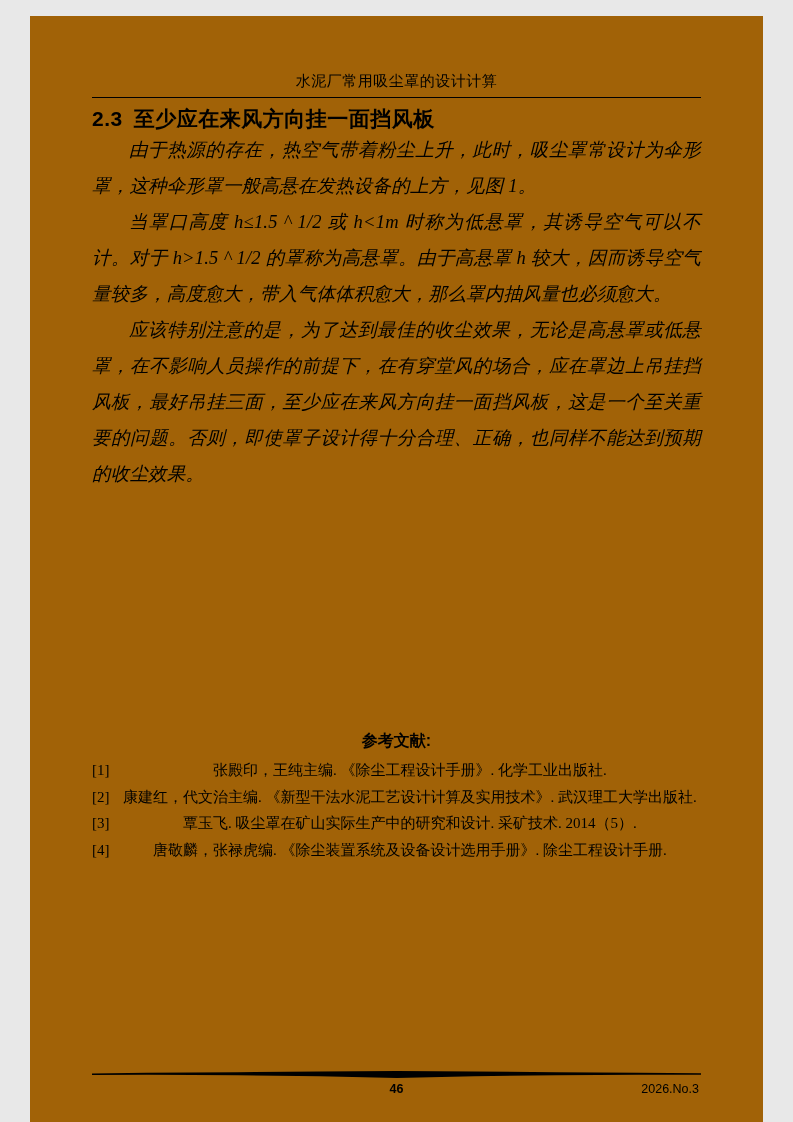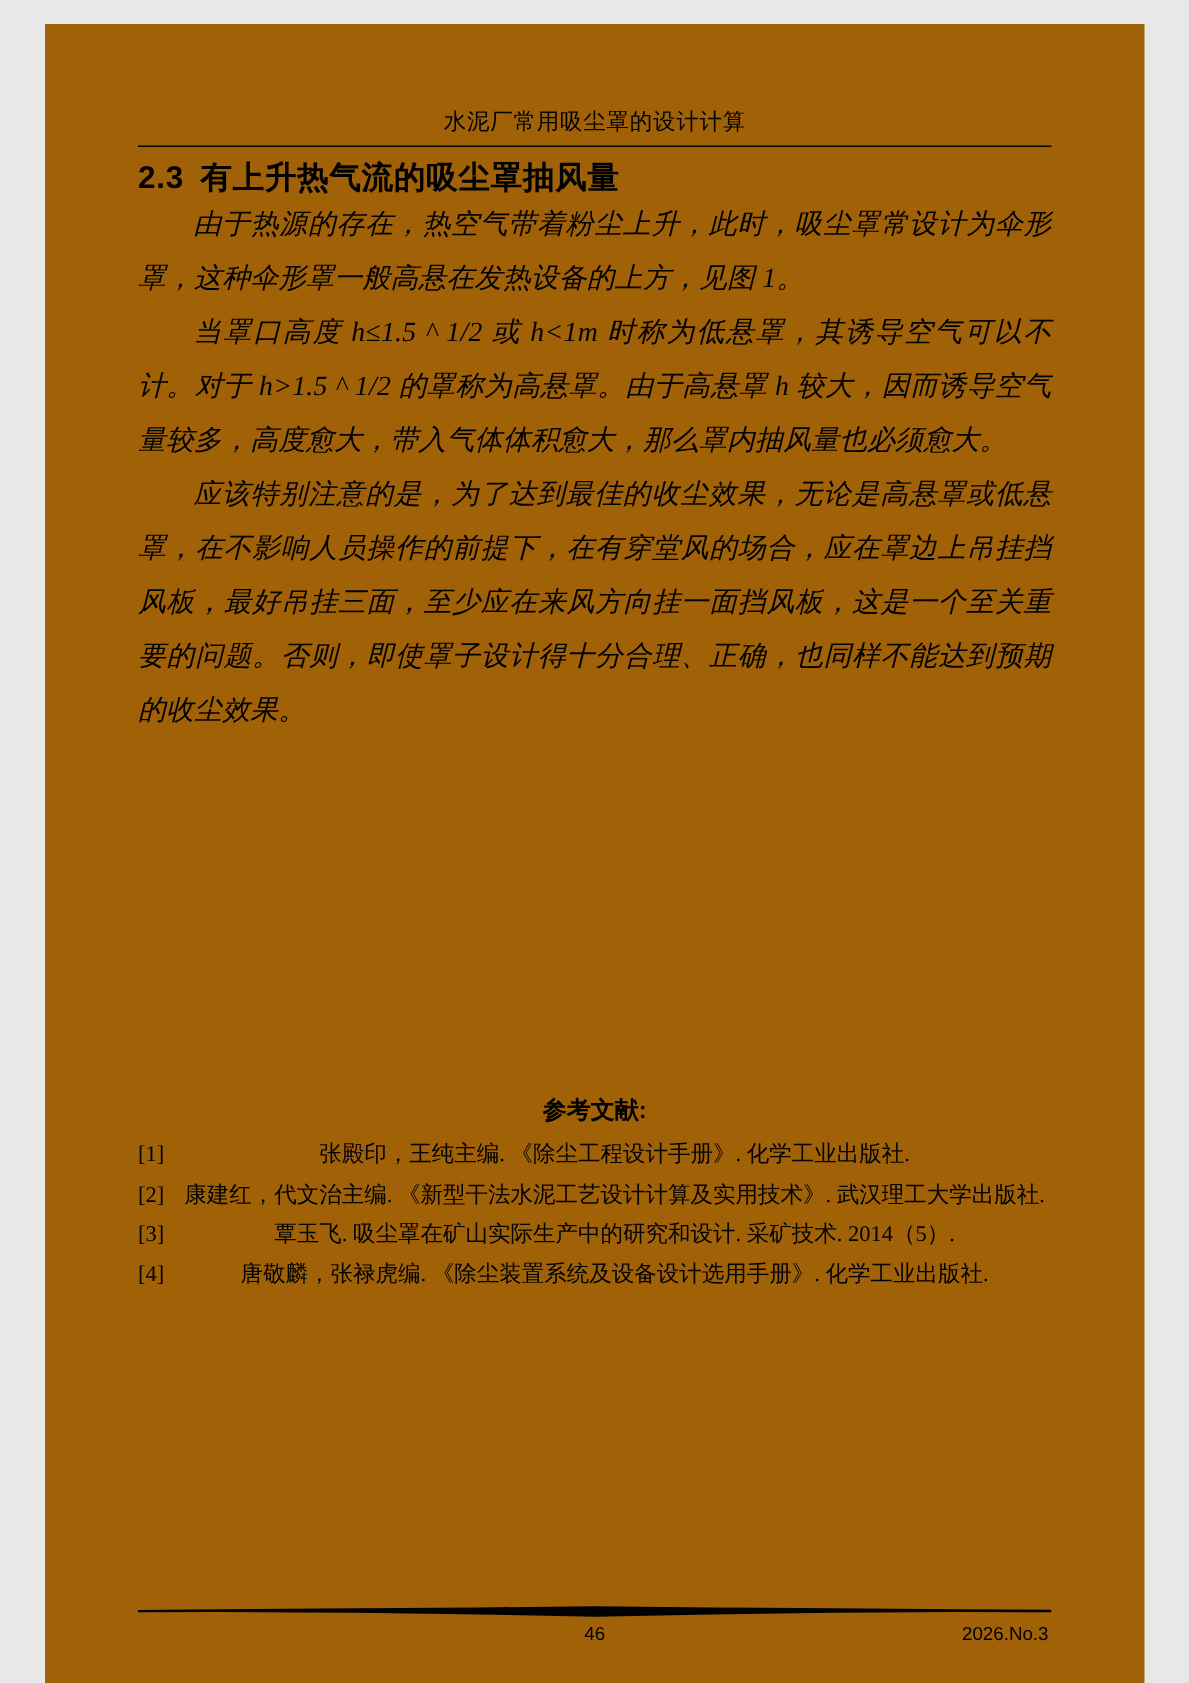--- a/index.html
+++ b/index.html
@@ -78,38 +78,39 @@
     height: 18px;
     margin-top: 1px;
     font-family: "Liberation Sans", "DejaVu Sans", sans-serif;
     font-size: 12.5px;
   }
   .footer-page {
     position: absolute;
     left: 50%;
     transform: translateX(-50%);
     top: 2px;
+    font-weight: bold;
   }
   .footer-issue {
     position: absolute;
     right: 2px;
     top: 2px;
   }
 </style>
 </head>
 <body>
 
 <div class="page">
   <div class="content">
 
     <div class="running-head">水泥厂常用吸尘罩的设计计算</div>
 
     <div class="section">
       <div class="section-heading">
-        <span class="sec-num">2.3</span><span>有上升热气流的吸尘罩抽风量</span>
+        <span class="sec-num">2.3</span><span>至少应在来风方向挂一面挡风板</span>
       </div>
       <div class="body-text">
         <p>由于热源的存在，热空气带着粉尘上升，此时，吸尘罩常设计为伞形罩，这种伞形罩一般高悬在发热设备的上方，见图 1。</p>
         <p>当罩口高度 h≤1.5 ^ 1/2 或 h&lt;1m 时称为低悬罩，其诱导空气可以不计。对于 h&gt;1.5 ^ 1/2 的罩称为高悬罩。由于高悬罩 h 较大，因而诱导空气量较多，高度愈大，带入气体体积愈大，那么罩内抽风量也必须愈大。</p>
         <p>应该特别注意的是，为了达到最佳的收尘效果，无论是高悬罩或低悬罩，在不影响人员操作的前提下，在有穿堂风的场合，应在罩边上吊挂挡风板，最好吊挂三面，至少应在来风方向挂一面挡风板，这是一个至关重要的问题。否则，即使罩子设计得十分合理、正确，也同样不能达到预期的收尘效果。</p>
       </div>
     </div>
 
 
     <div class="references">
@@ -121,21 +122,21 @@
       <div class="ref-item">
         <span class="ref-label">[2]</span>
         <span class="ref-text">康建红，代文治主编. 《新型干法水泥工艺设计计算及实用技术》. 武汉理工大学出版社.</span>
       </div>
       <div class="ref-item">
         <span class="ref-label">[3]</span>
         <span class="ref-text">覃玉飞. 吸尘罩在矿山实际生产中的研究和设计. 采矿技术. 2014（5）.</span>
       </div>
       <div class="ref-item">
         <span class="ref-label">[4]</span>
-        <span class="ref-text">唐敬麟，张禄虎编. 《除尘装置系统及设备设计选用手册》. 化学工业出版社.</span>
+        <span class="ref-text">唐敬麟，张禄虎编. 《除尘装置系统及设备设计选用手册》. 除尘工程设计手册.</span>
       </div>
     </div>
 
   </div>
 
   <div class="footer">
     <svg class="footer-rule" viewBox="0 0 669 9" preserveAspectRatio="none" aria-hidden="true">
       <polygon fill="#000000" points="0,3.4 60,2.8 160,2.2 250,1.6 335,0.9 420,1.6 510,2.2 600,2.8 669,3.2 669,4.8 600,4.7 510,5.2 420,6.3 335,7.9 250,6.3 160,5.2 60,4.7 0,4.9"></polygon>
     </svg>
     <div class="footer-row">

